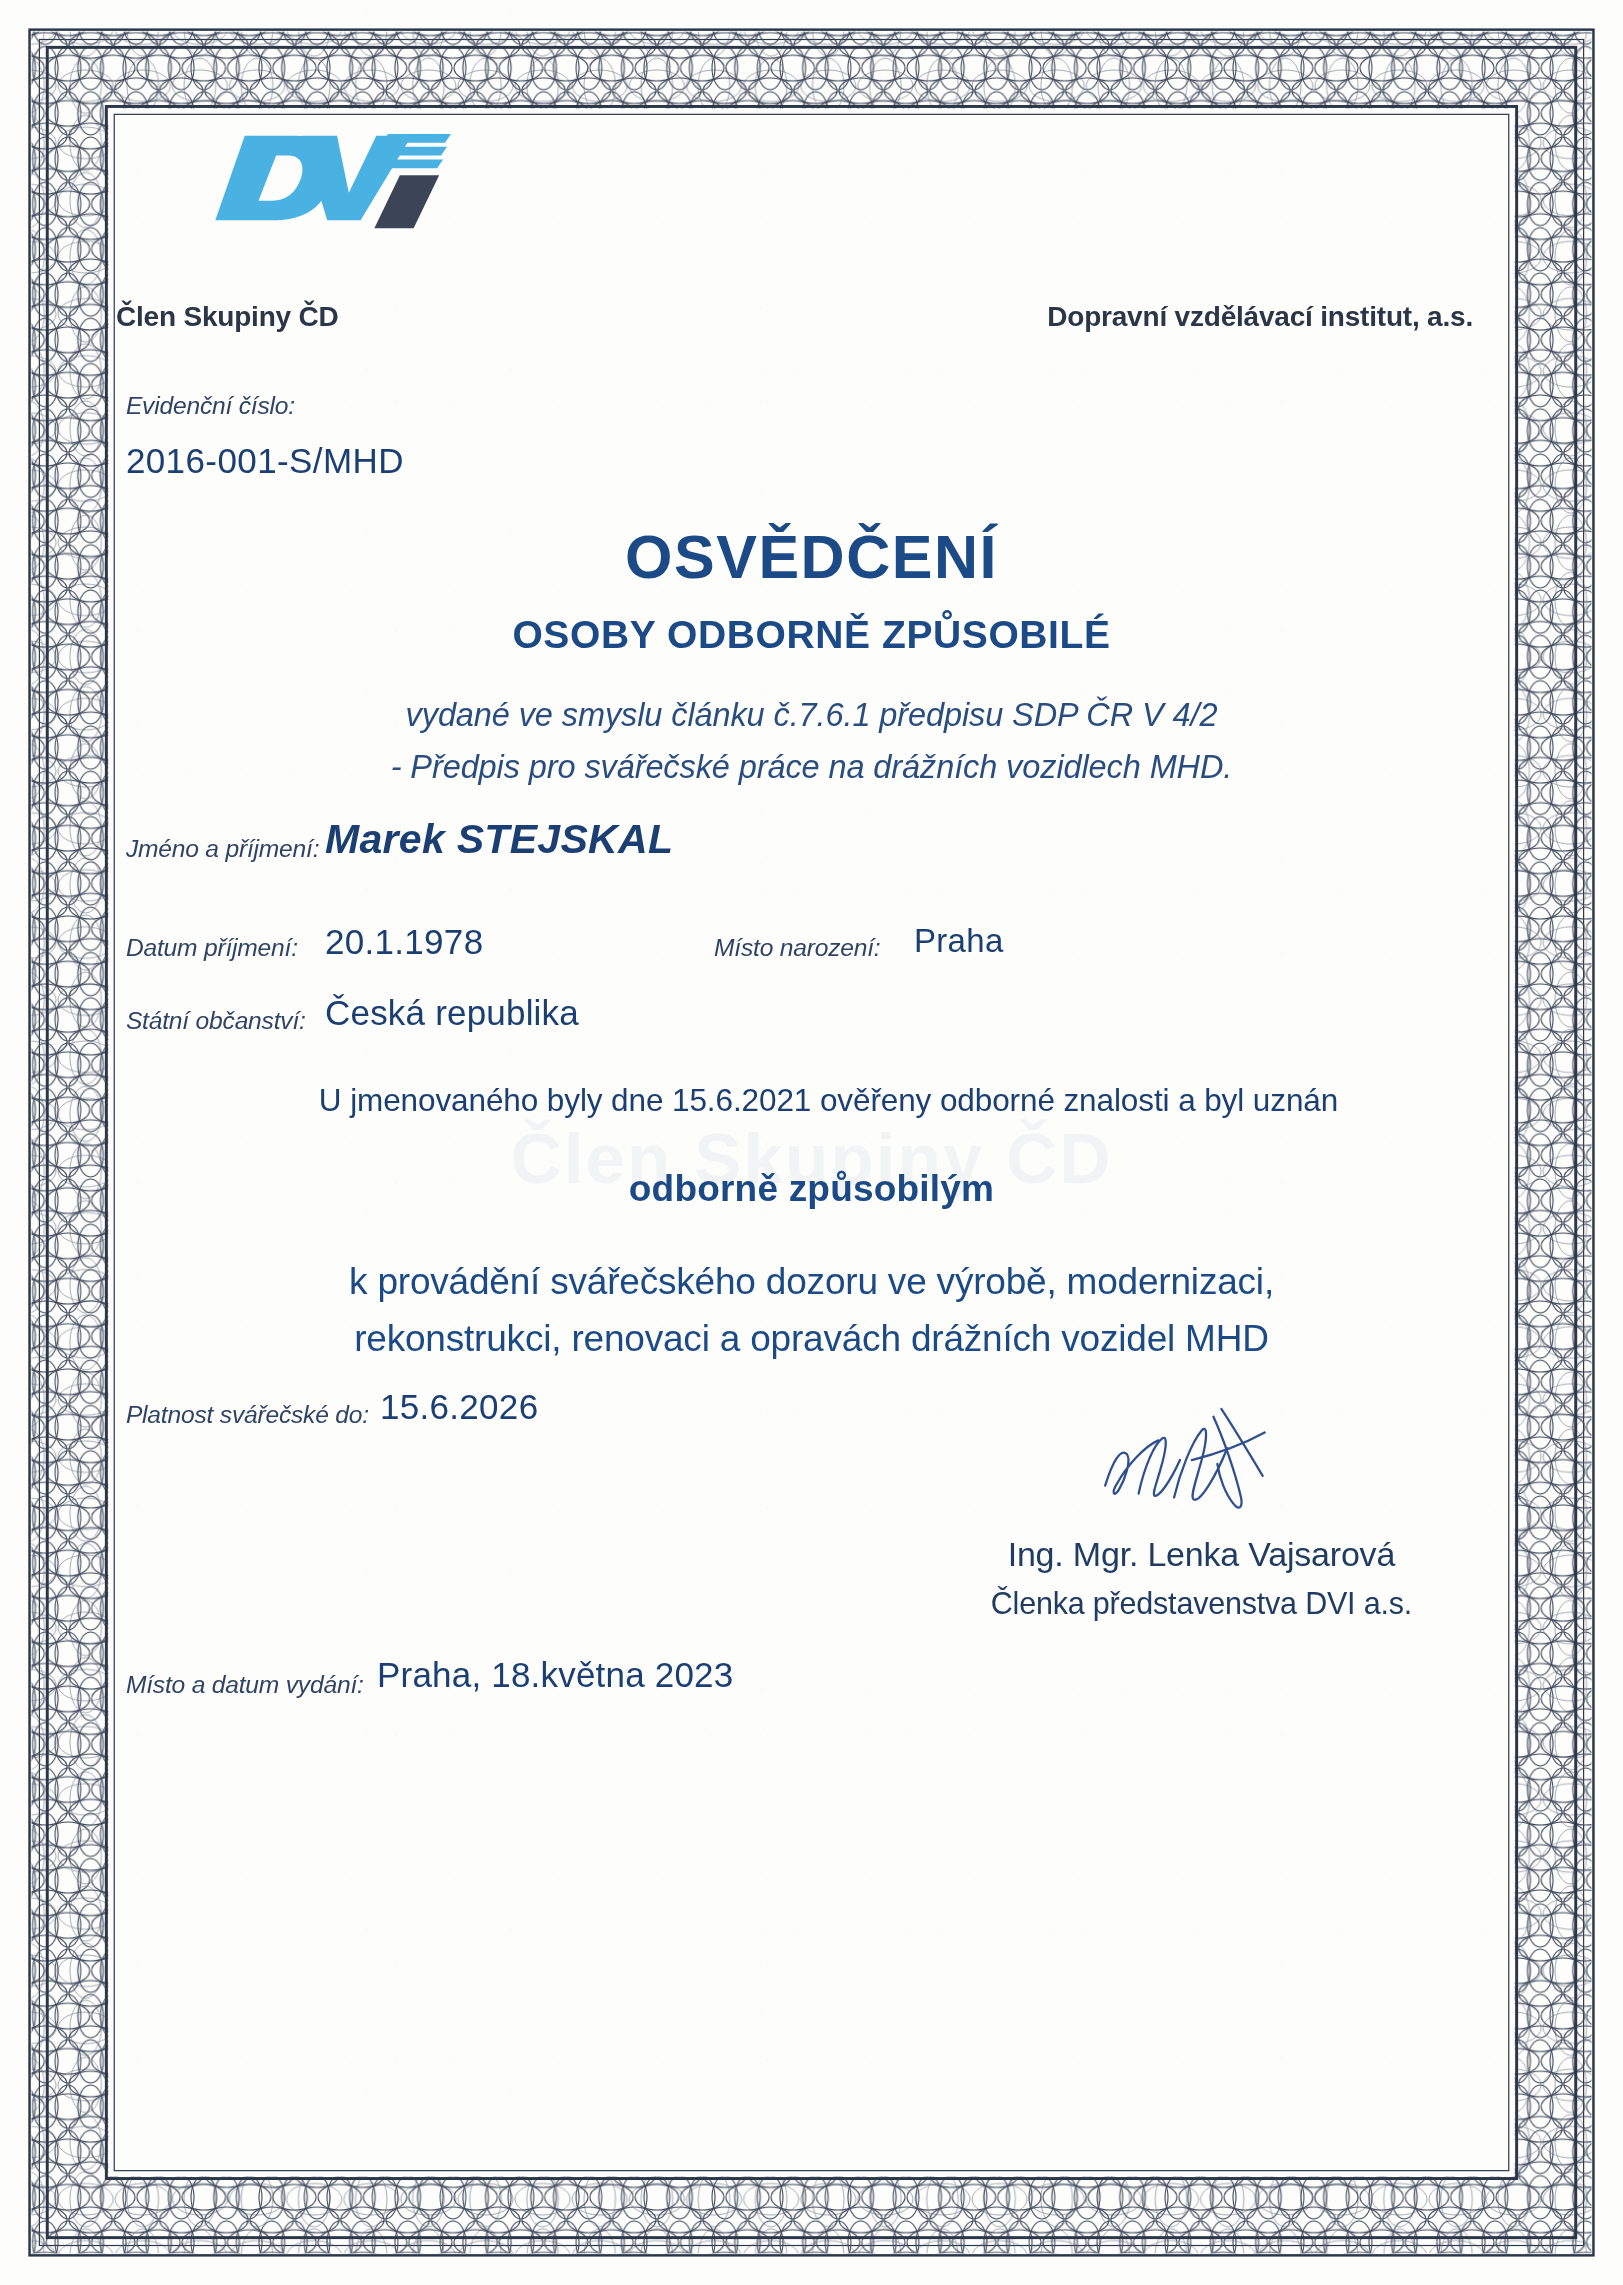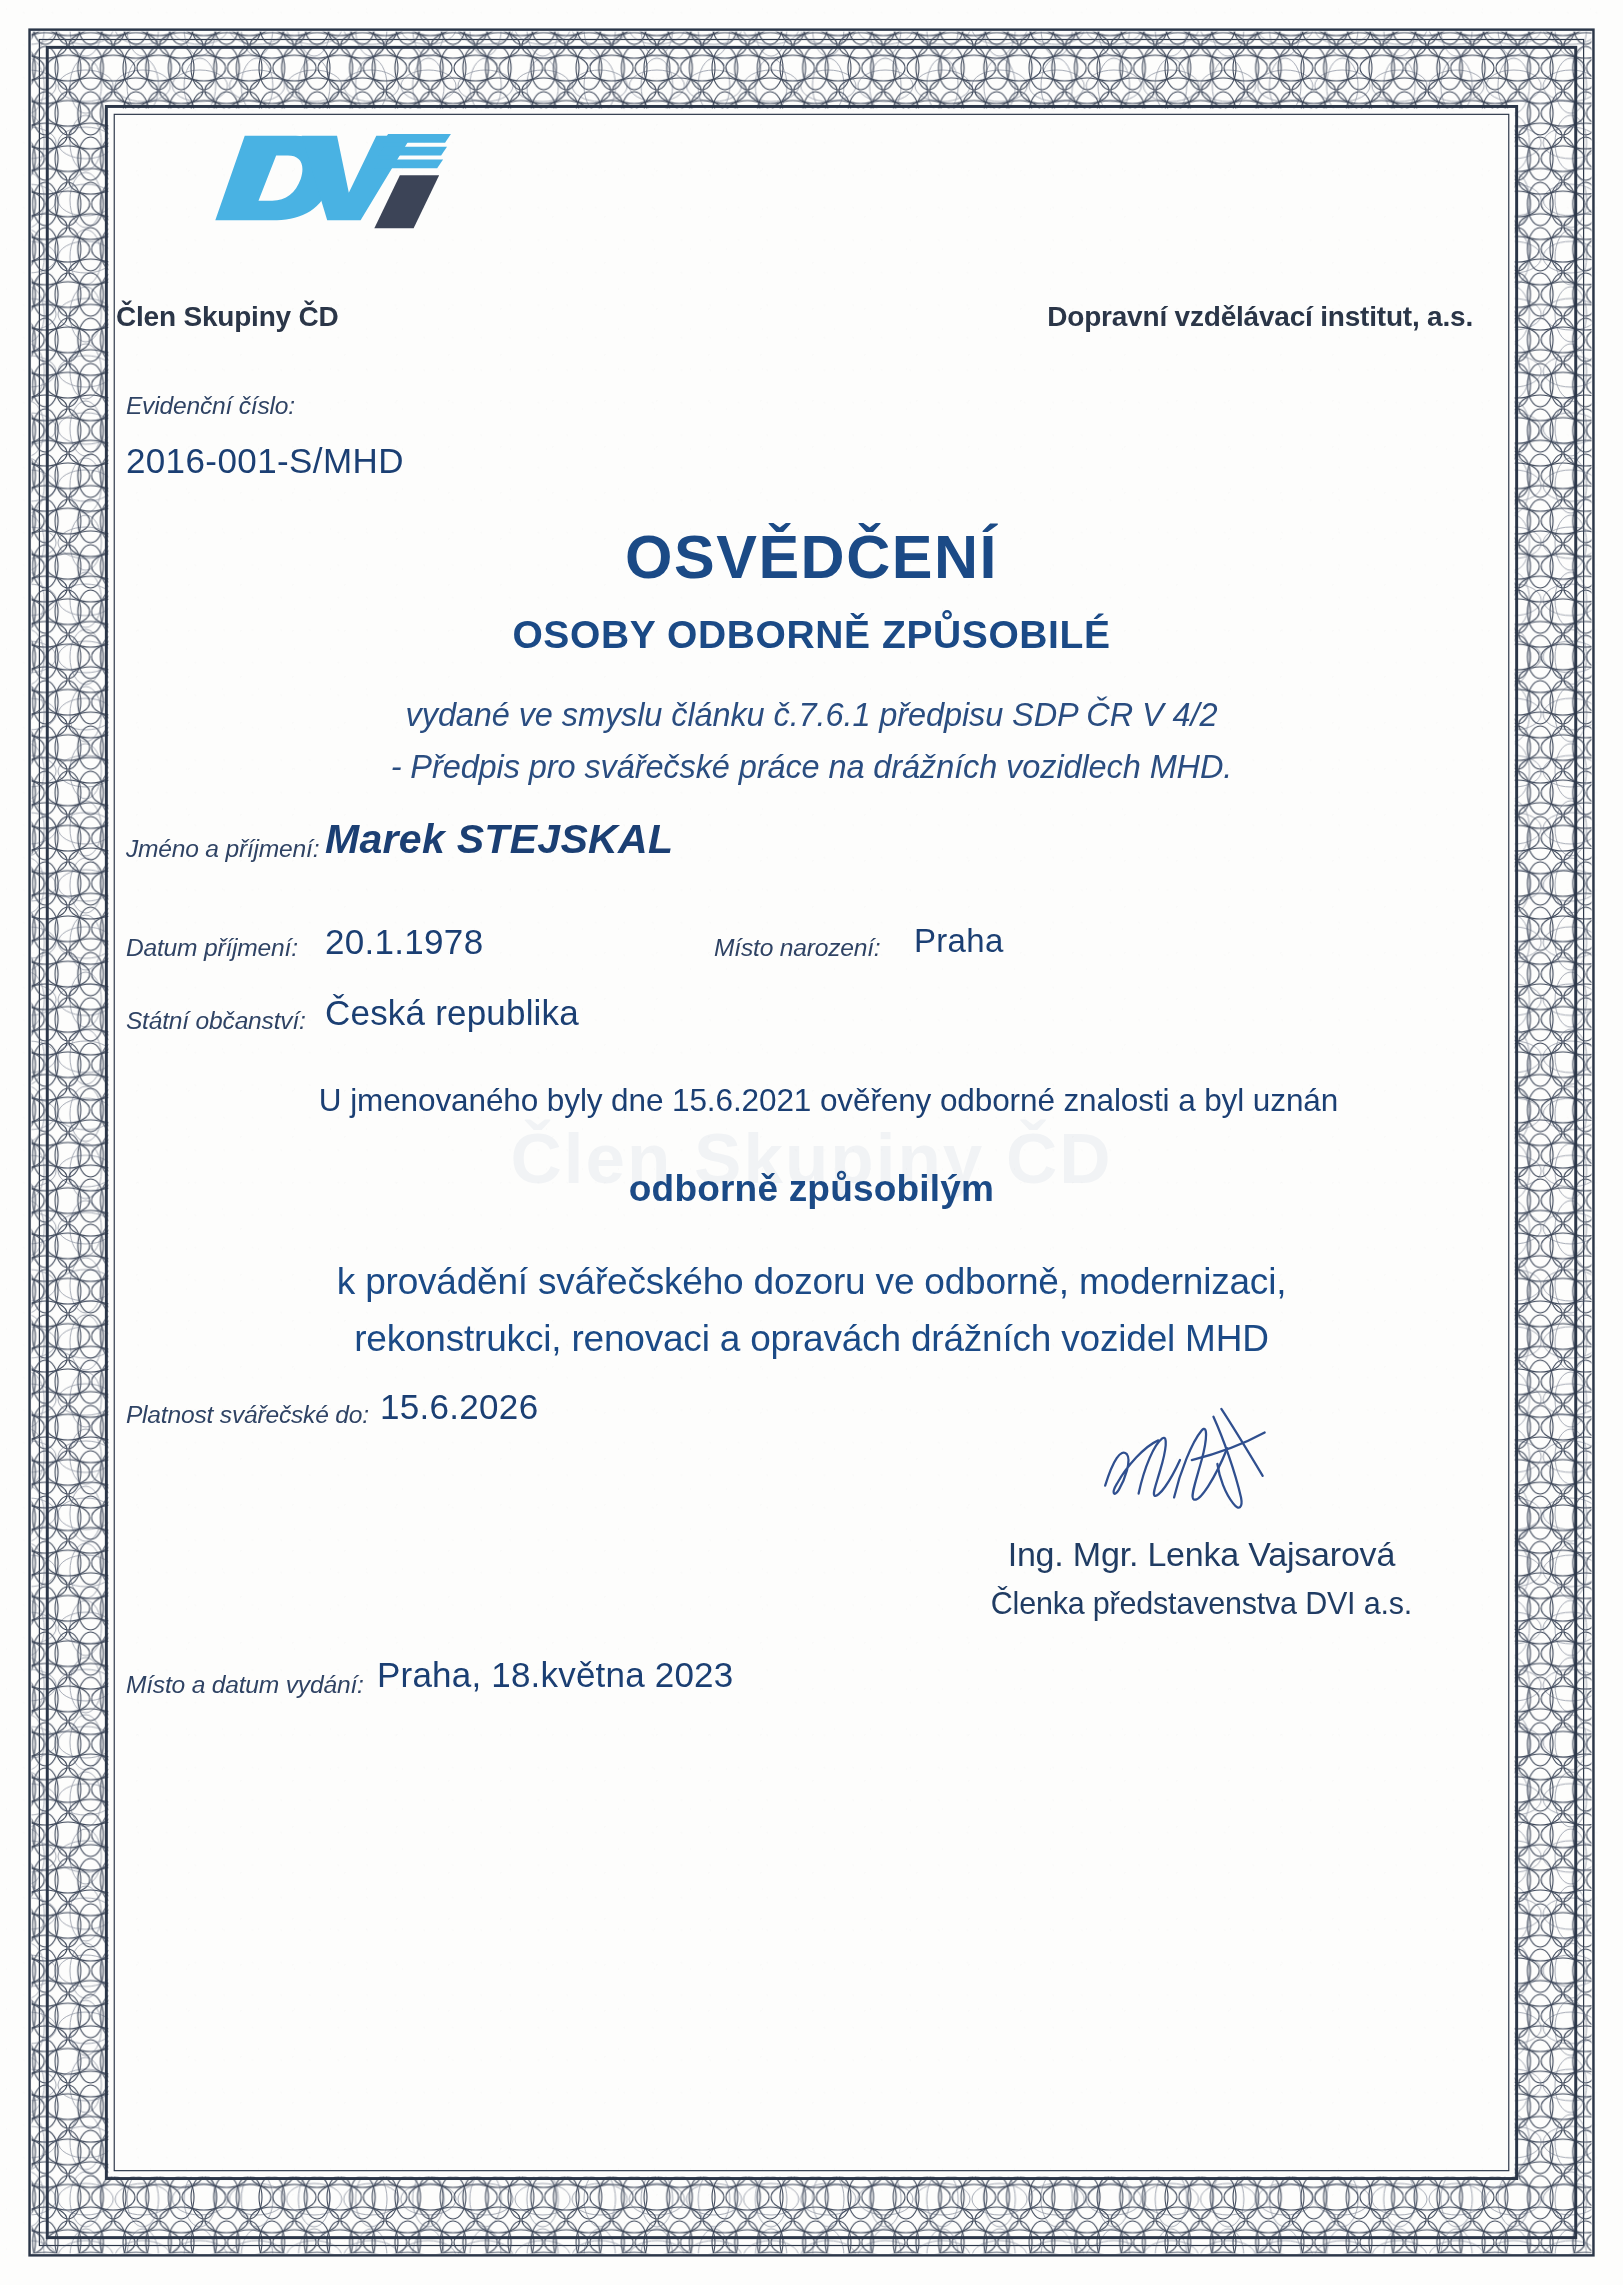--- a/index.html
+++ b/index.html
@@ -341,21 +341,21 @@
     <div class="fld-label pob-label">Místo narození:</div>
     <div class="fld-value pob-value">Praha</div>
 
     <div class="fld-label cit-label">Státní občanství:</div>
     <div class="fld-value cit-value">Česká republika</div>
 
     <div class="watermark">Člen Skupiny ČD</div>
 
     <div class="statement">U jmenovaného byly dne 15.6.2021 ověřeny odborné znalosti a byl uznán</div>
     <div class="qualified">odborně způsobilým</div>
-    <div class="scope-line-1">k provádění svářečského dozoru ve odborně, modernizaci,</div>
+    <div class="scope-line-1">k provádění svářečského dozoru ve výrobě, modernizaci,</div>
     <div class="scope-line-2">rekonstrukci, renovaci a opravách drážních vozidel MHD</div>
 
     <div class="fld-label val-label">Platnost svářečské do:</div>
     <div class="fld-value val-value">15.6.2026</div>
 
     <div class="sig-wrap">
       <svg class="sig-mark" viewBox="0 0 230 130" xmlns="http://www.w3.org/2000/svg">
         <g fill="none" stroke="#2f4f8f" stroke-width="2.3" stroke-linecap="round">
           <path d="M8 88 C16 62 24 50 30 56 C35 62 28 82 22 92 C17 100 14 96 20 86
                    C30 68 48 48 62 42"></path>

